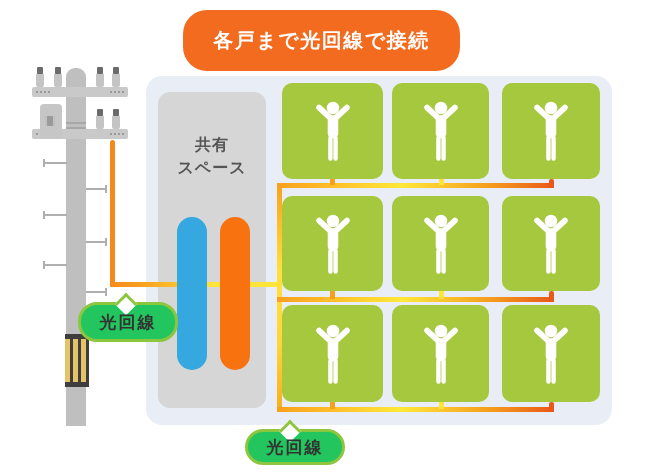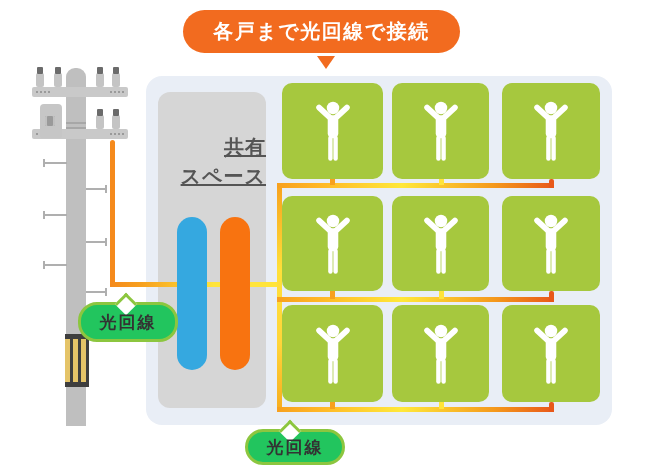--- a/index.html
+++ b/index.html
@@ -18,22 +18,22 @@
     --arm-gray:#C9C9C9;
   }
   html,body{margin:0;padding:0;background:#fff;}
   body{font-family:"Liberation Sans","DejaVu Sans",sans-serif;}
   .stage{position:relative;width:650px;height:476px;background:#fff;overflow:hidden;}
   .abs{position:absolute;}
 
   
   .building{left:146px;top:76px;width:466px;height:349px;background:var(--building-bg);border-radius:16px;}
   .shared{left:158px;top:92px;width:108px;height:316px;background:var(--shared-bg);border-radius:12px;}
-  .shared-label{left:158px;top:133px;width:108px;text-align:right;font-size:20px;font-weight:bold;
-    color:#555;line-height:1.45;white-space:pre-line;letter-spacing:1px;text-decoration:underline;}
+  .shared-label{left:158px;top:133px;width:108px;text-align:center;font-size:16px;font-weight:bold;
+    color:#555;line-height:1.45;white-space:pre-line;letter-spacing:1px;}
 
   
   .unit{background:var(--unit-green);border-radius:10px;display:flex;align-items:center;justify-content:center;}
   .c1{left:282px;width:101px;} .c2{left:392px;width:97px;} .c3{left:502px;width:98px;}
   .r1{top:83px;height:96px;} .r2{top:196px;height:95px;} .r3{top:305px;height:97px;}
   .unit svg{width:46px;height:62px;display:block;}
 
   
   .bar{top:217px;width:30px;height:153px;border-radius:15px;}
   .bar.blue{left:177px;background:var(--equip-blue);}
@@ -68,21 +68,21 @@
     border-radius:1px;box-shadow:inset 2px 0 0 #c0c0c0, inset -2px 0 0 #c0c0c0;}
   .peg{height:2px;background:#AFAFAF;}
   .peg::before{content:"";position:absolute;top:-3px;width:2px;height:8px;background:#AFAFAF;}
   .peg.left{left:44px;width:23px;} .peg.left::before{left:-1px;}
   .peg.right{left:86px;width:20px;} .peg.right::before{right:-1px;}
   .guard{left:65px;top:334px;width:24px;height:53px;background:repeating-linear-gradient(90deg,#E5C468 0 5px,#3E3E3E 5px 8px);}
   .guard::before,.guard::after{content:"";position:absolute;left:0;width:24px;height:5px;background:#3E3E3E;}
   .guard::before{top:0;} .guard::after{bottom:0;}
 
   
-  .callout{left:183px;top:10px;width:277px;height:43px;background:var(--callout-orange);border-radius:24px;
+  .callout{left:183px;top:10px;width:277px;height:61px;background:var(--callout-orange);border-radius:24px;
     display:flex;align-items:center;justify-content:center;color:#fff;font-size:20px;font-weight:bold;letter-spacing:1.5px;font-family:Liberation Serif, serif;}
   .callout-tail{left:317px;top:56px;width:0;height:0;border-left:9px solid transparent;
     border-right:9px solid transparent;border-top:13px solid var(--callout-orange);}
   .label-bubble{background:#22c55e;border:3px solid var(--label-green);border-radius:19px;
     display:flex;align-items:center;justify-content:center;font-size:17px;font-weight:bold;color:#333;letter-spacing:2px;}
   .label-left{left:78px;top:302px;width:94px;height:34px;}
   .label-bottom{left:245px;top:429px;width:94px;height:30px;}
   .tail-up{position:absolute;width:13px;height:13px;background:#fff;border-left:3px solid var(--label-green);
     border-top:3px solid var(--label-green);transform:rotate(45deg);}
   .label-left .tail-up{left:37px;top:-9px;}

